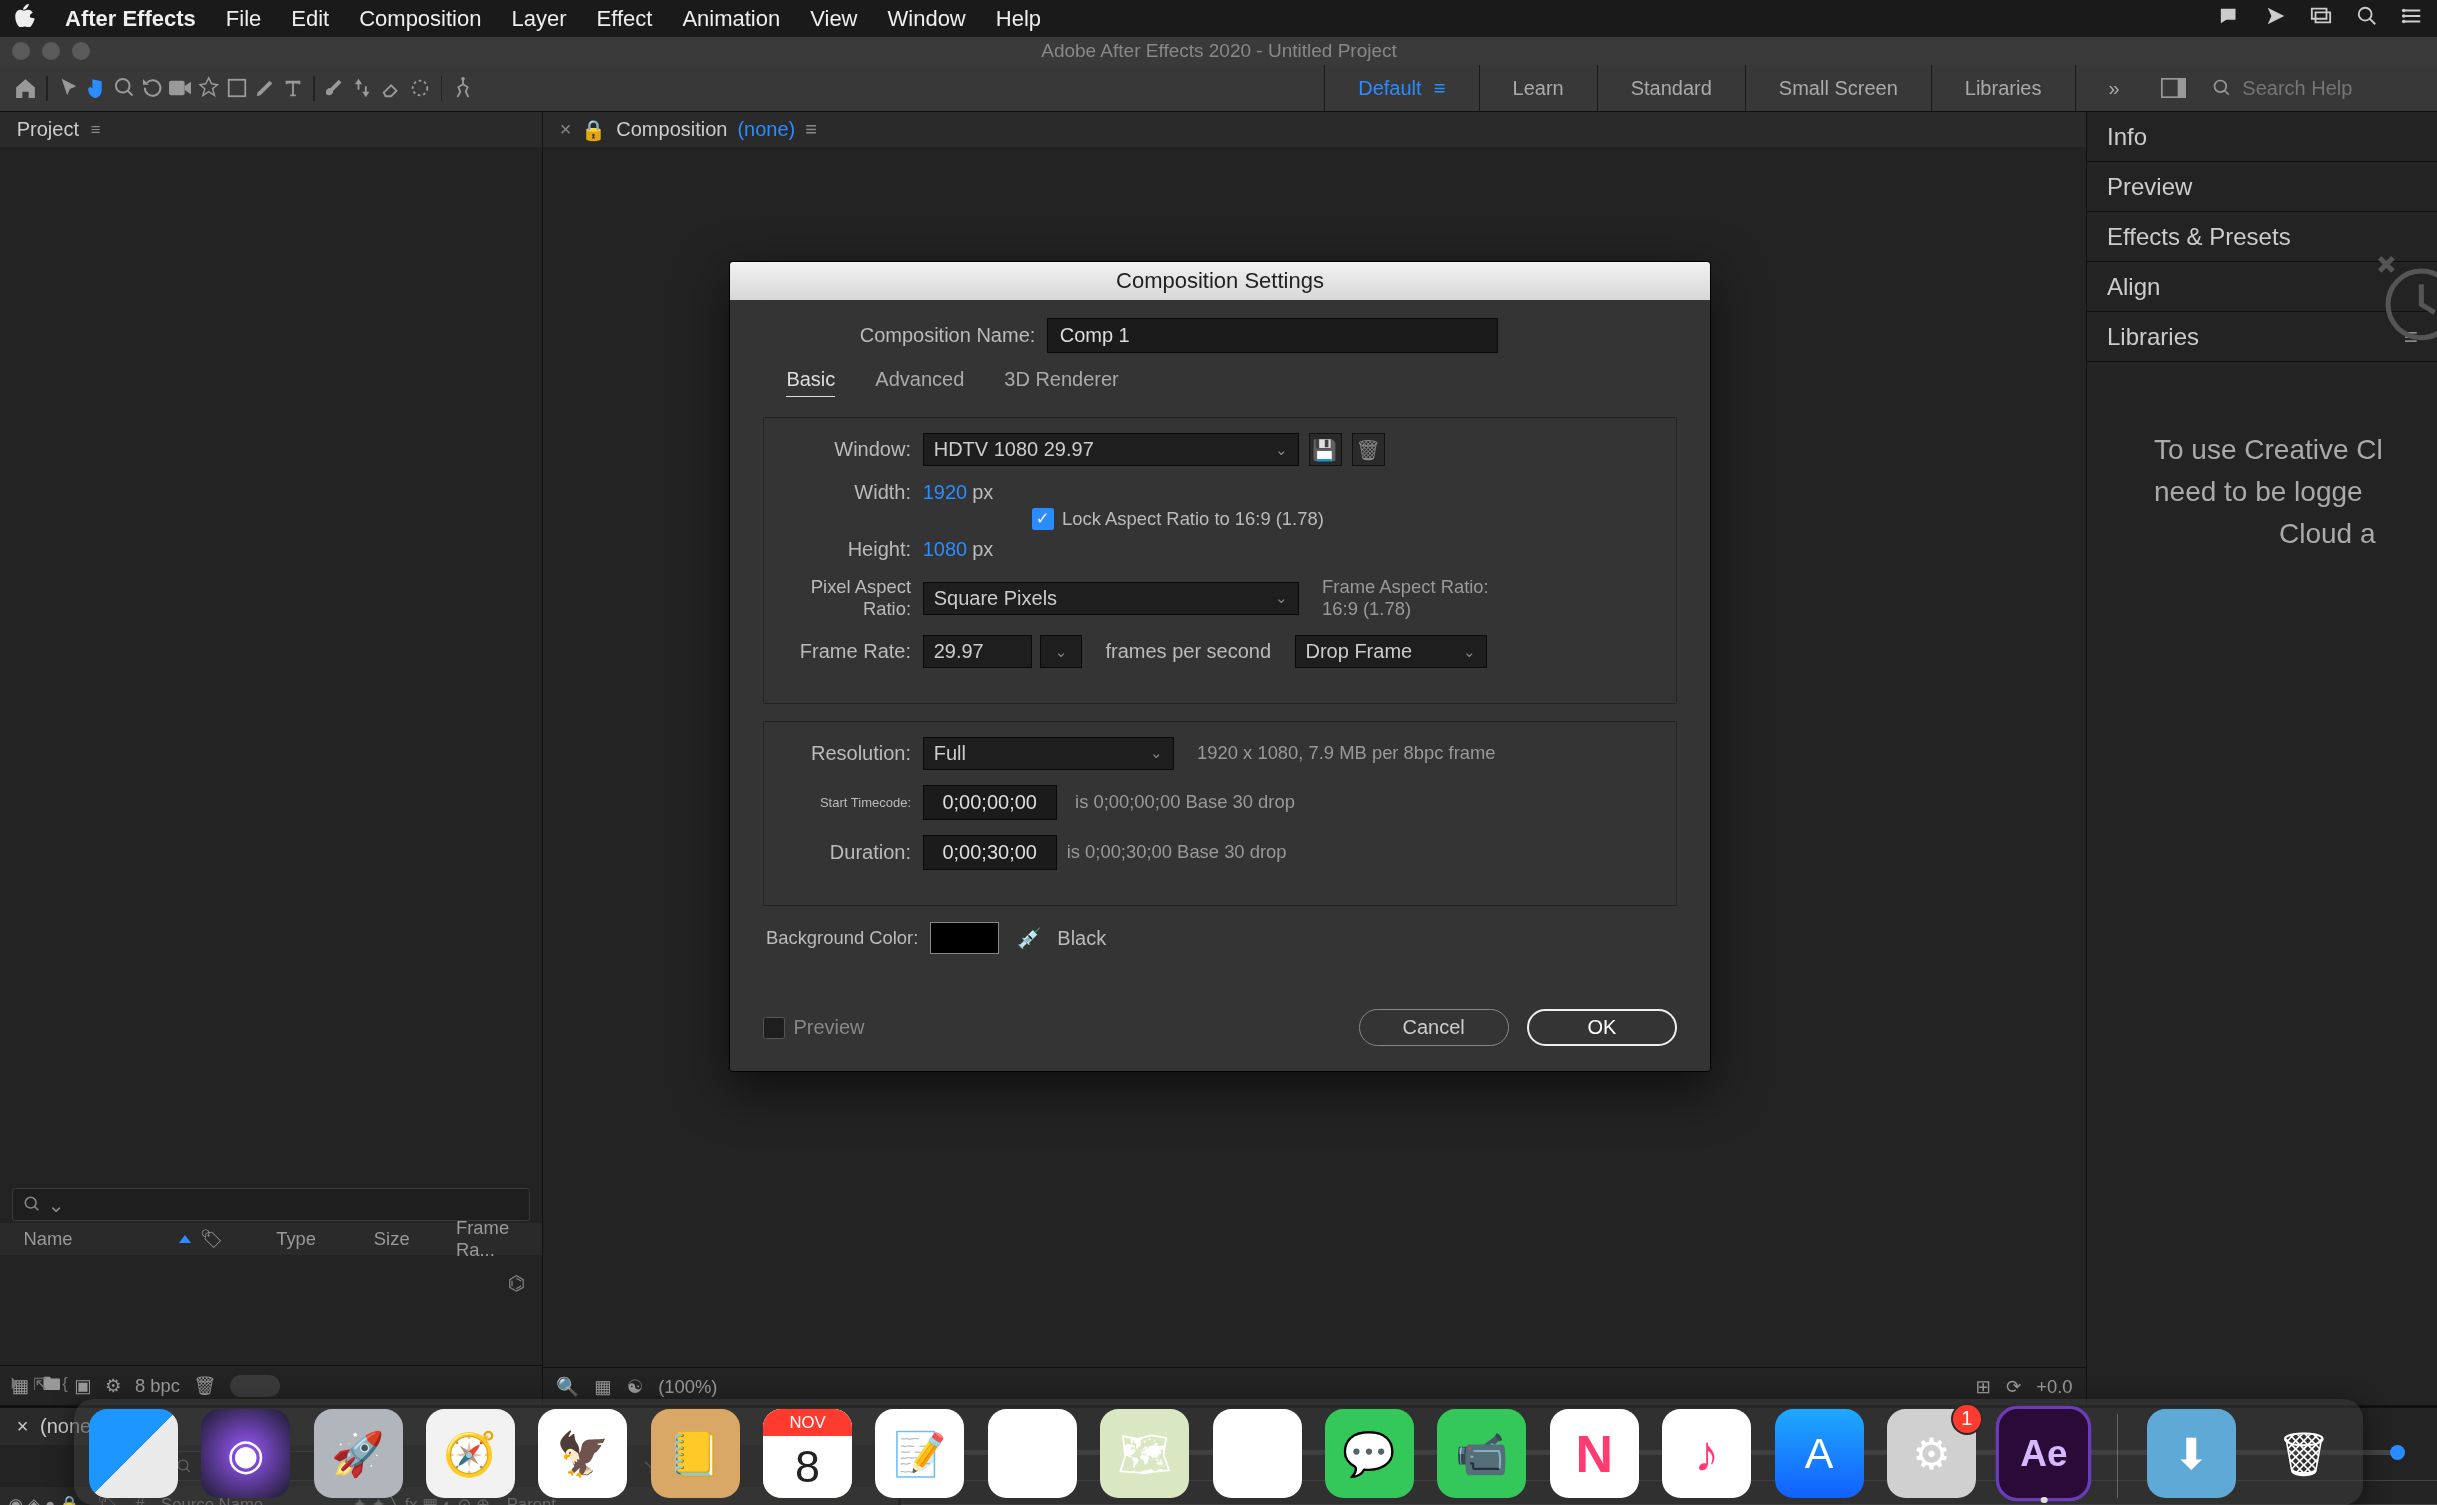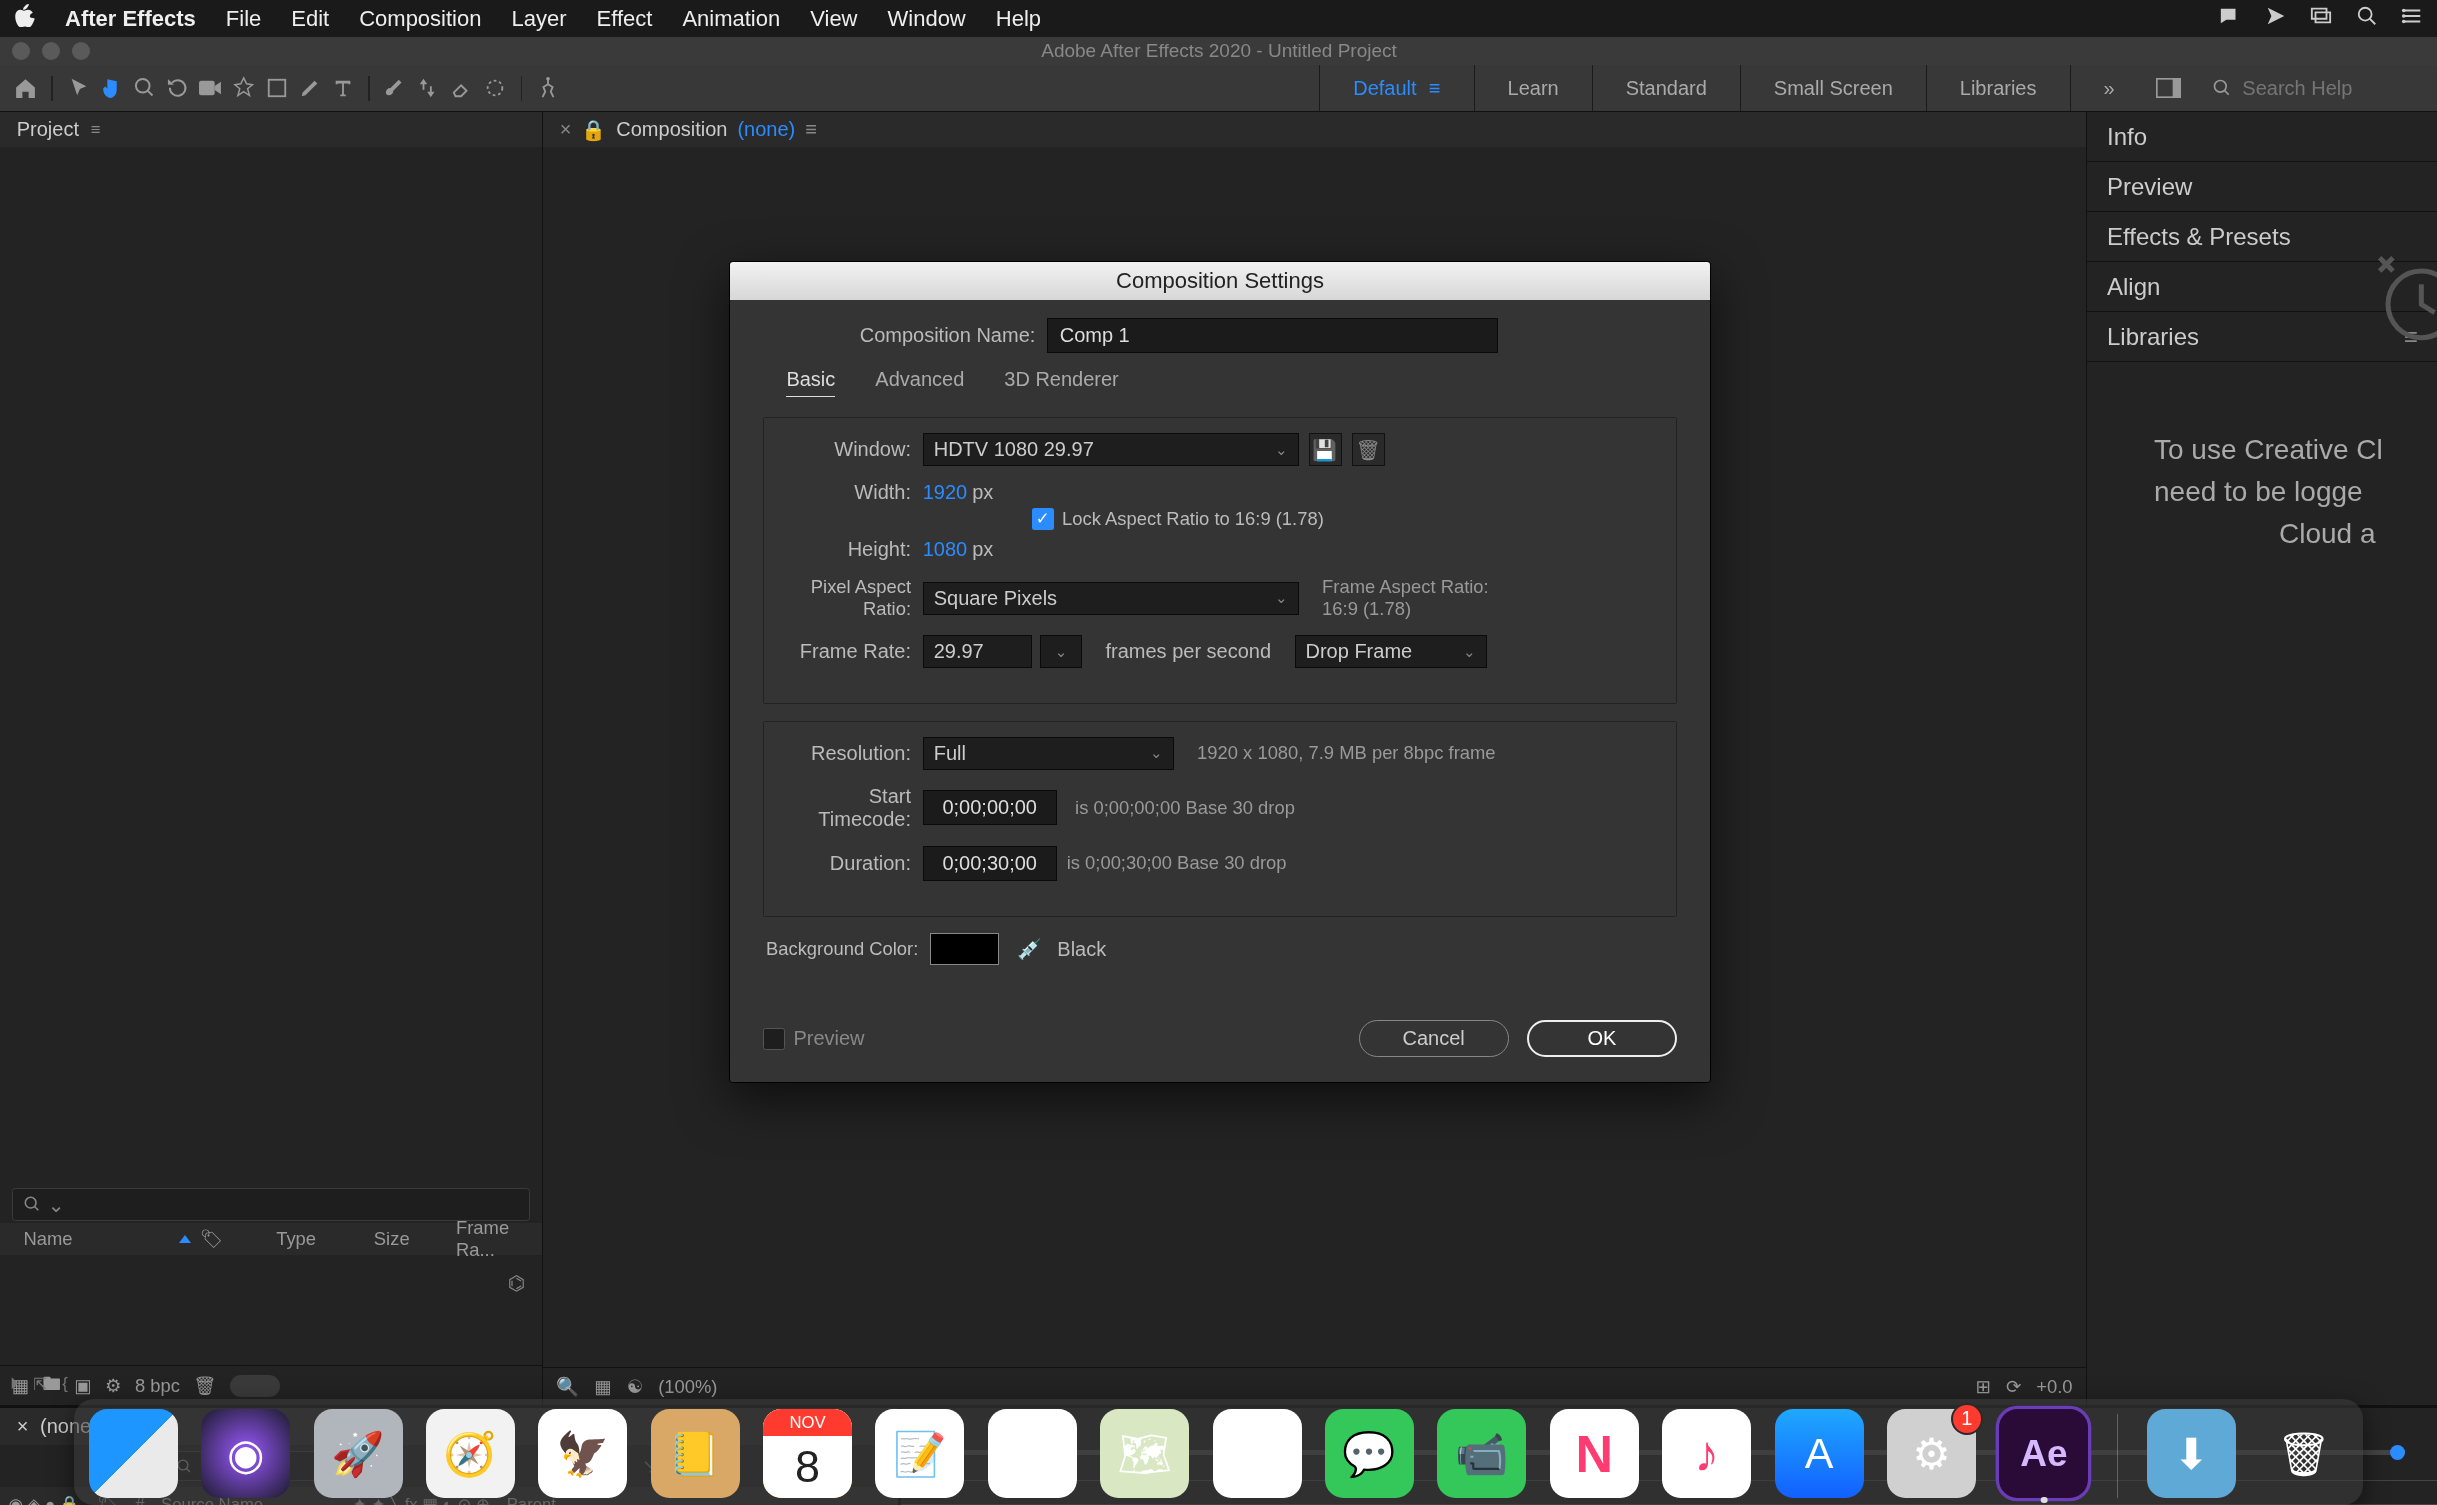--- a/index.html
+++ b/index.html
@@ -5,21 +5,21 @@
 * { margin:0; padding:0; box-sizing:border-box; font-family:-apple-system, "Helvetica Neue", Arial, sans-serif; -webkit-font-smoothing:antialiased; }
 html, body { width:2438px; height:1505px; background:#000; color:#ccc; font-size:20px; overflow:hidden; }
 .menubar { height:37px; background:#1a1a1a; display:flex; align-items:center; padding:0 15px; color:#eee; gap:30px; font-size:22px; }
 .menubar .spacer { flex:1; }
 .menubar .app { font-weight:700; }
 .menubar .sys { display:flex; gap:23.4px; align-items:center; color:#ccc; }
 .menubar-icon { width:22px; height:22px; fill:#ccc; }
 .traffic { height:28px; background:#3a3a3a; display:flex; align-items:center; padding-left:11.7px; gap:11.7px; position:relative; }
 .traffic .dot { width:18.4px; height:18.4px; border-radius:50%; background:#5a5a5a; }
 .traffic .title { position:absolute; left:0; right:0; text-align:center; font-size:19px; color:#888; }
-.toolbar { height:47px; background:#383838; border-bottom:1.7px solid #111; display:flex; align-items:center; padding:0 11.7px; gap:5px; }
+.toolbar { height:47px; background:#383838; border-bottom:1.7px solid #111; display:flex; align-items:center; padding:0 11.7px; }
 .tool-sep { width:1.7px; height:25px; background:#222; margin:0 6.7px; }
 .tool-icon { width:28px; height:28px; display:flex; align-items:center; justify-content:center; color:#999; fill:#999; }
 .tool-icon.sel svg { fill:#2a8cff; }
 .ws-tabs { margin-left:auto; display:flex; align-items:center; height:100%; gap:0; }
 .ws-tab { padding:0 33px; height:100%; display:flex; align-items:center; color:#aaa; font-size:20px; border-left:0.8px solid #1a1a1a; }
 .ws-tab.active { color:#2a8cff; }
 .ws-ham { color:#2a8cff; margin-left:6.7px; font-size:20px; }
 .search { display:flex; align-items:center; margin-left:25px; color:#999; gap:10px; }
 .search .mag { width:20px; height:20px; fill:#999; }
 
@@ -461,21 +461,21 @@
     <div class="innerbox">
       <div class="drow">
         <div class="dlabel" style="width:142px">Resolution:</div>
         <div class="dselect w300">
             <span>Full</span>
             <span class="chev">⌄</span>
           </div>
         <span class="note" style="margin-left:23.4px">1920 x 1080, 7.9 MB per 8bpc frame</span>
       </div>
       <div class="drow">
-        <div class="dlabel" style="width:142px;font-size:20px">Start Timecode:</div>
+        <div class="dlabel" style="width:142px;font-size:13px">Start Timecode:</div>
         <input class="dtext" style="width: 134px; text-align: center;" value="0;00;00;00">
         <span class="note" style="margin-left:18.4px">is 0;00;00;00  Base 30  drop</span>
       </div>
       <div class="drow">
         <div class="dlabel" style="width:142px">Duration:</div>
         <input class="dtext" style="width: 134px; text-align: center;" value="0;00;30;00">
         <span class="note" style="margin-left:10px">is 0;00;30;00  Base 30  drop</span>
       </div>
     </div>
 

